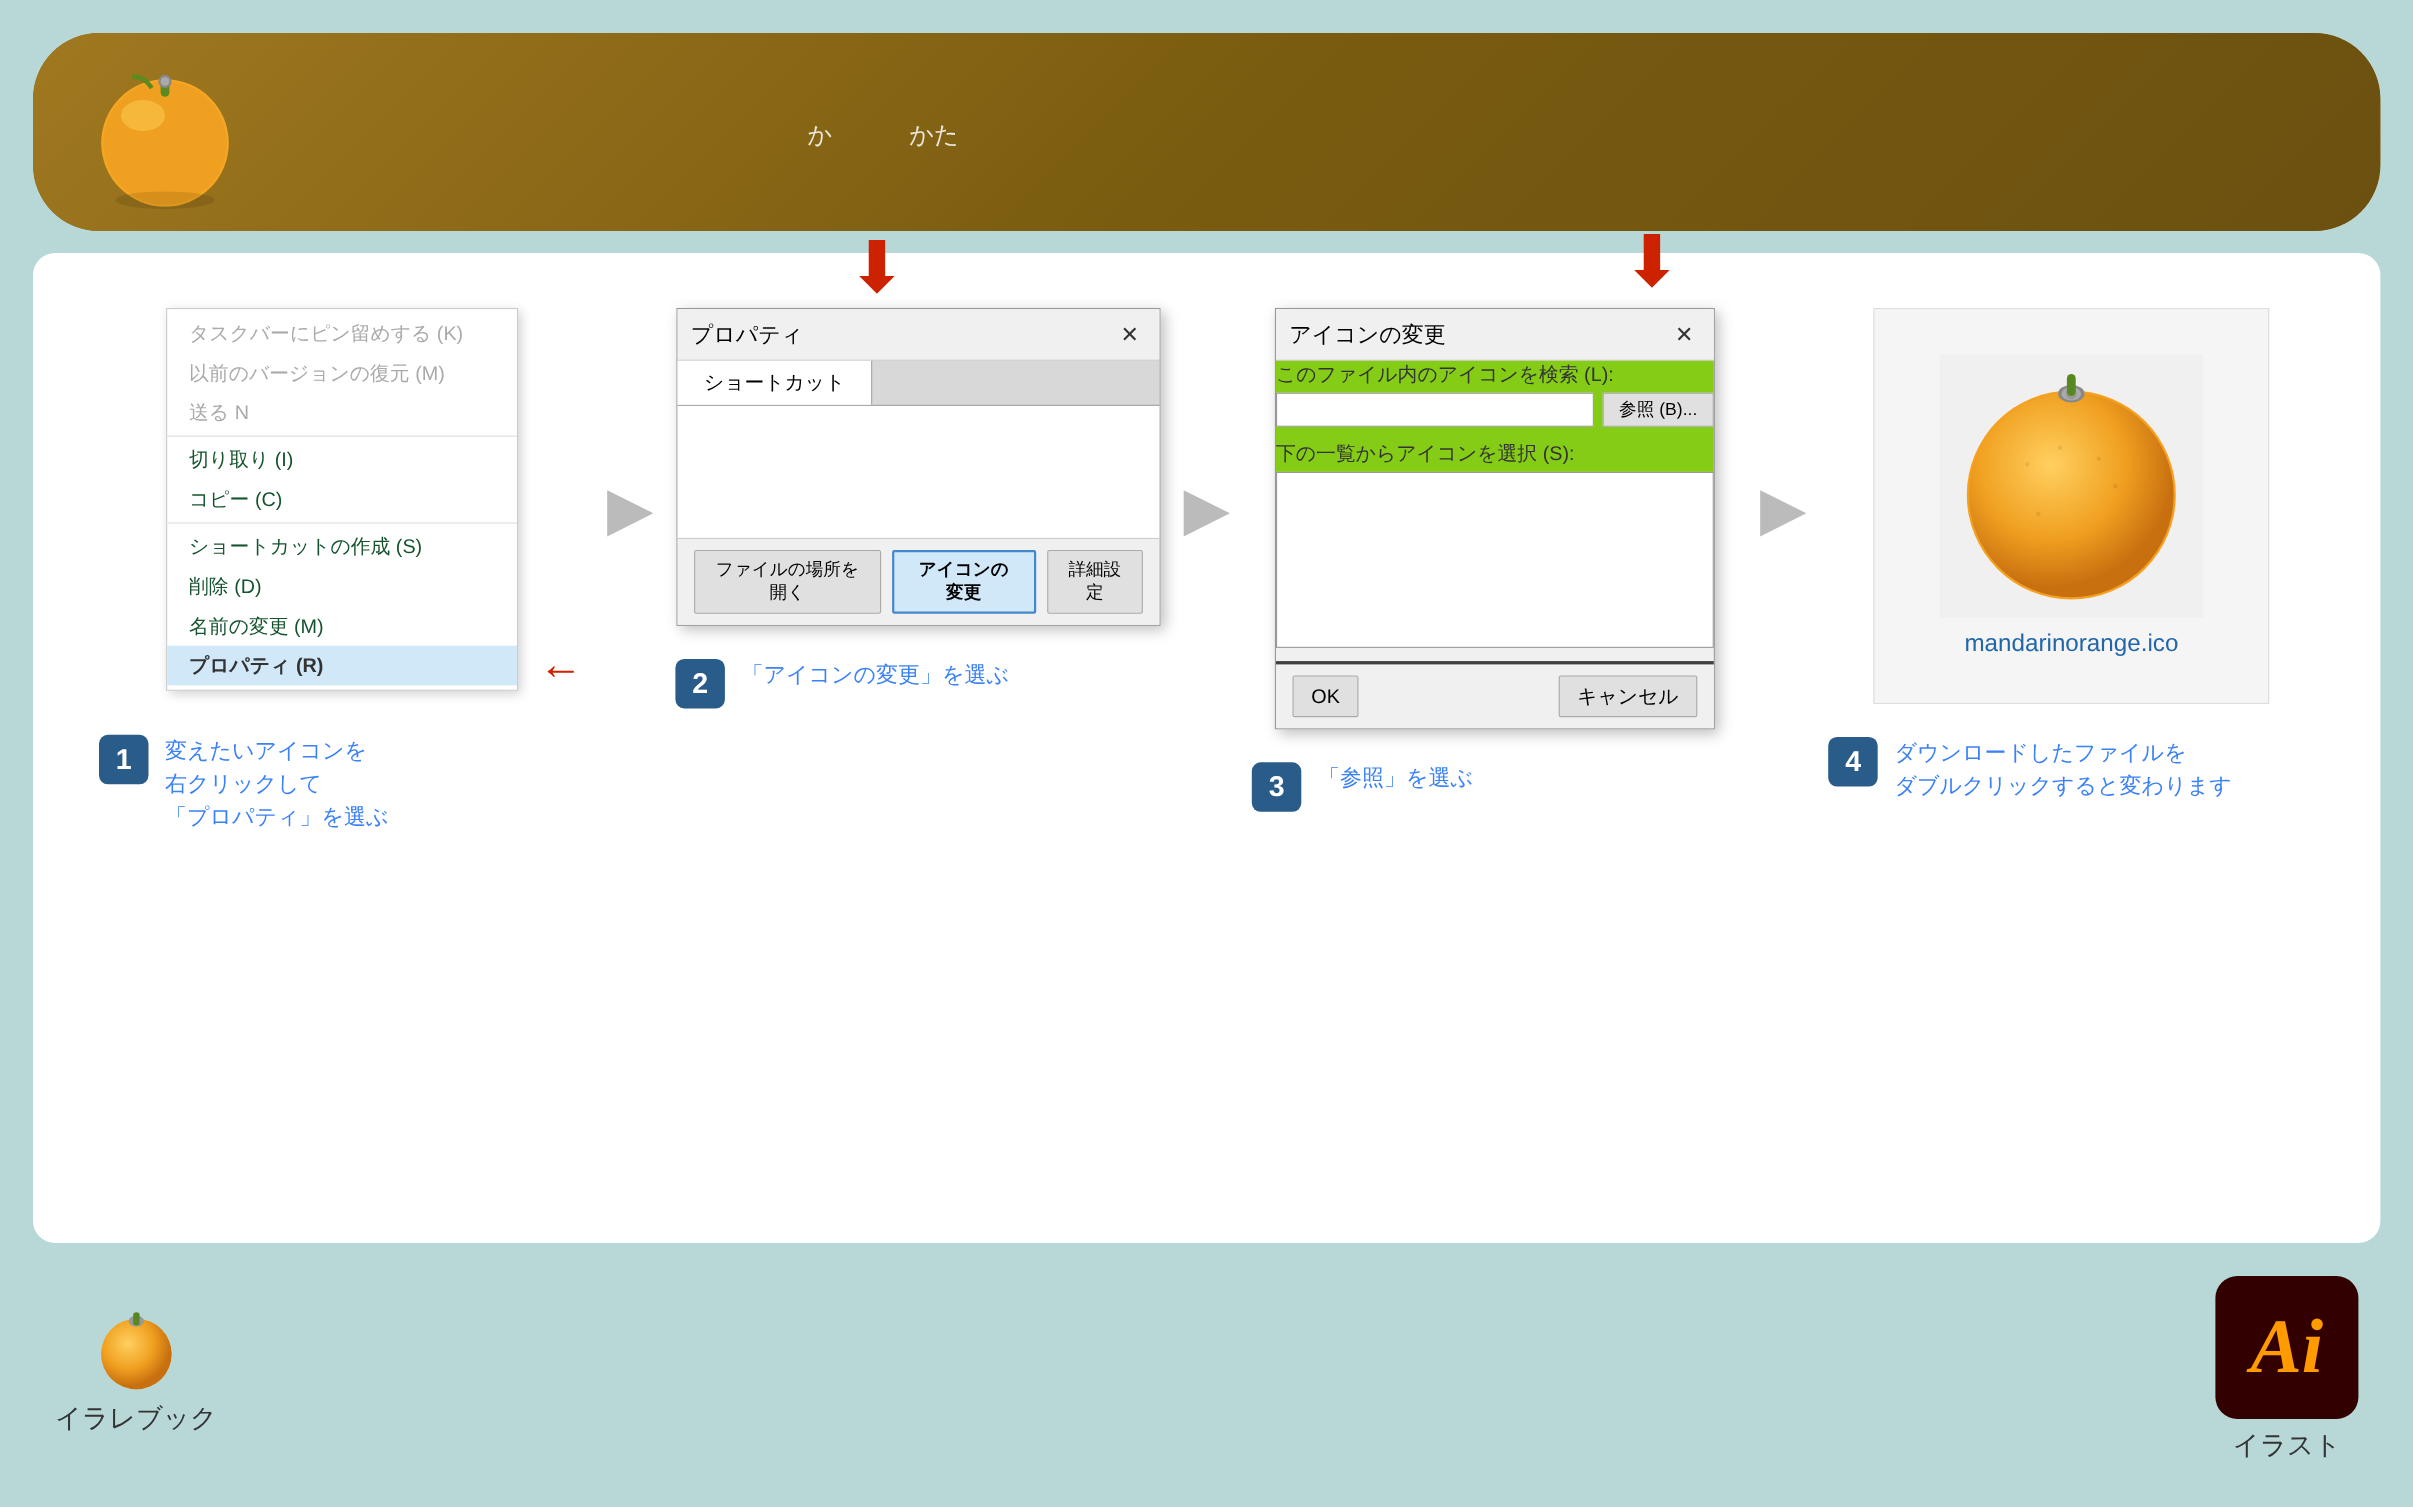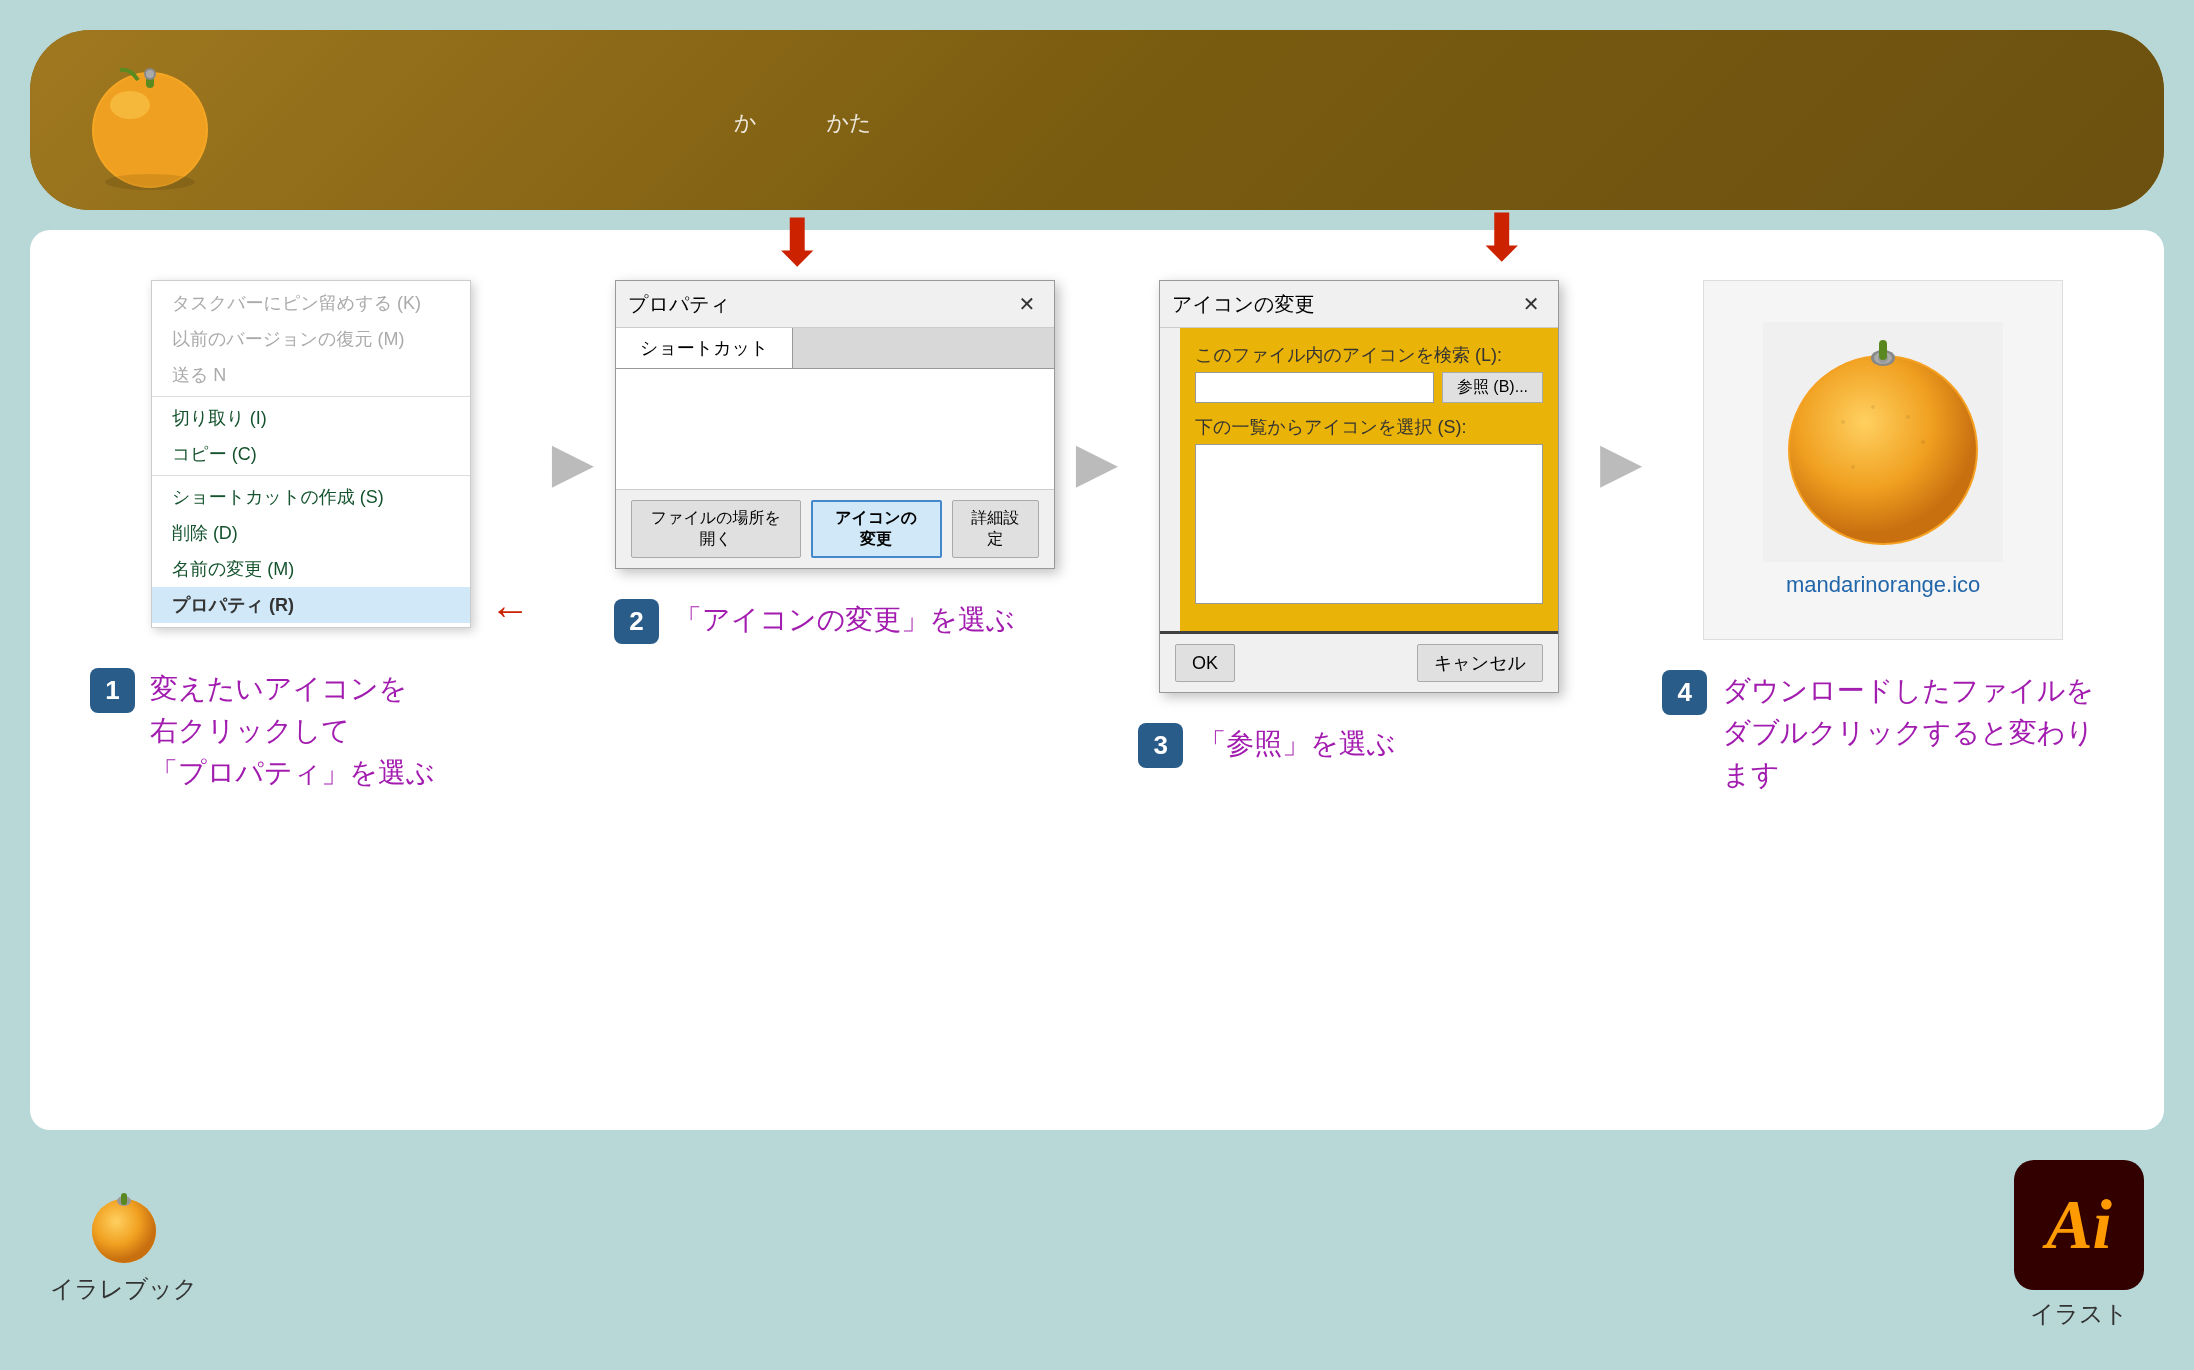--- a/index.html
+++ b/index.html
@@ -107,22 +107,22 @@
       width: 45px;
       height: 45px;
       display: flex;
       align-items: center;
       justify-content: center;
       font-size: 26px;
       font-weight: bold;
       flex-shrink: 0;
     }
     .step-text {
-      font-size: 28px;
-      color: #a21caf;
+      font-size: 20px;
+      color: #3b82f6;
       line-height: 1.5;
     }
 
     
     .context-menu {
       background: white;
       border: 1px solid #ccc;
       box-shadow: 3px 3px 10px rgba(0,0,0,0.2);
       width: 320px;
       padding: 4px 0;
@@ -218,23 +218,21 @@
     }
 
     
     .icon-dialog {
       background: #f0f0f0;
       border: 1px solid #999;
       box-shadow: 4px 4px 12px rgba(0,0,0,0.25);
       width: 400px;
     }
     .icon-dialog-body {
-      background: #eab308;
-      padding: 15px;
-      margin-left: 20px;
+      background: #84cc16;
     }
     .icon-search-label {
       font-size: 18px;
       color: #333;
       margin-bottom: 5px;
     }
     .icon-search-row {
       display: flex;
       gap: 8px;
       margin-bottom: 12px;

